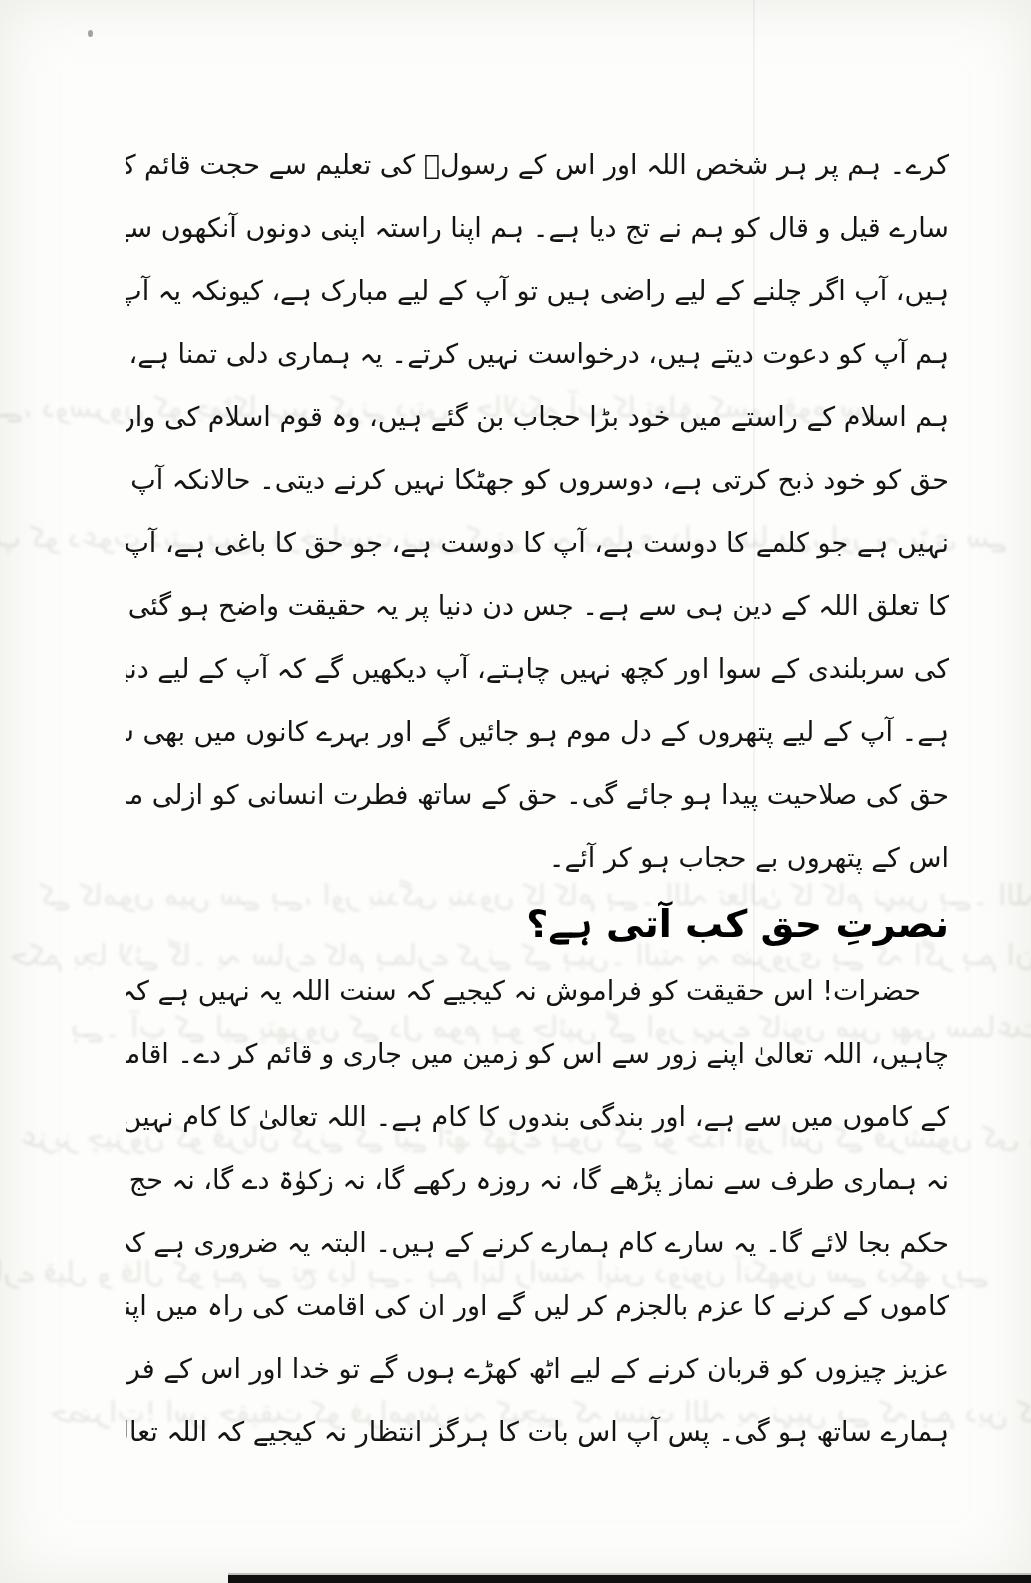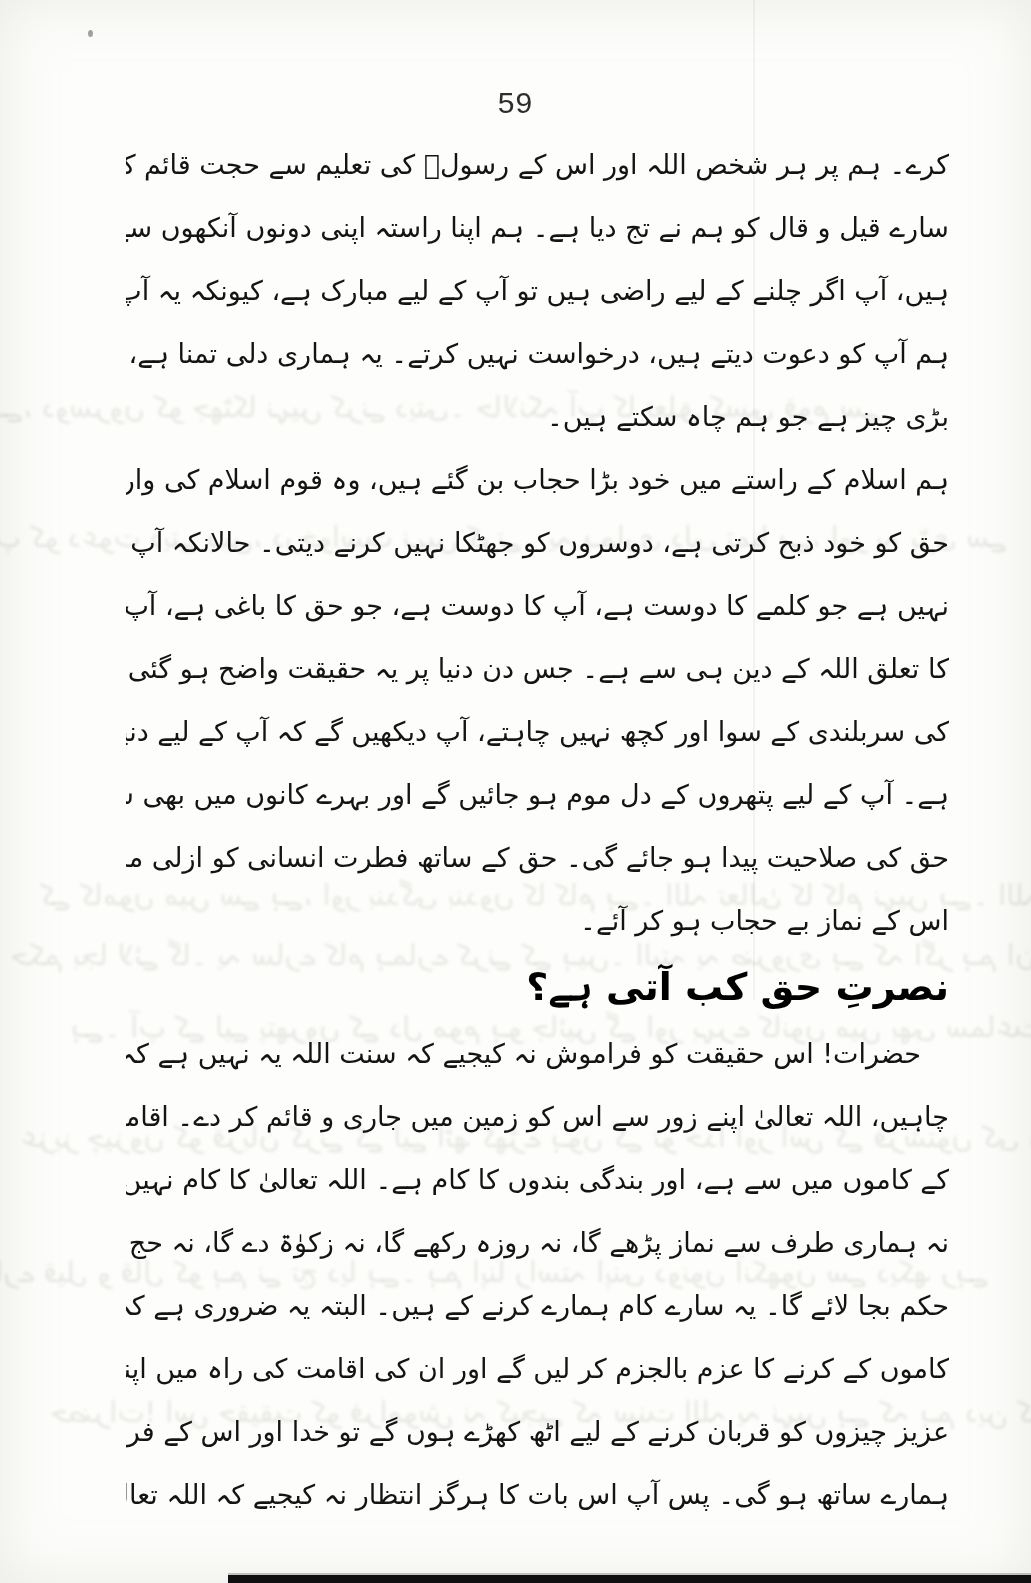--- a/index.html
+++ b/index.html
@@ -110,41 +110,39 @@
 
   <div class="ghost" style="top:390px; right:150px;">حق کو خود ذبح کرتی ہے، دوسروں کو جھٹکا نہیں کرنے دیتی۔ حالانکہ آپ کا تعلق کسی قوم سے</div>
   <div class="ghost" style="top:520px; left:-60px;">ہم آپ کو دعوت دیتے ہیں، درخواست نہیں کرتے۔ یہ ہماری دلی تمنا ہے، اور یہ بڑی سے</div>
   <div class="ghost" style="top:878px; left:40px;">کے کاموں میں سے ہے، اور بندگی بندوں کا کام ہے۔ اللہ تعالیٰ کا کام نہیں ہے۔ اللہ تعالیٰ</div>
   <div class="ghost" style="top:938px; left:10px;">حکم بجا لائے گا۔ یہ سارے کام ہمارے کرنے کے ہیں۔ البتہ یہ ضروری ہے کہ اگر ہم ان</div>
   <div class="ghost" style="top:1010px; left:70px;">ہے۔ آپ کے لیے پتھروں کے دل موم ہو جائیں گے اور بہرے کانوں میں بھی سماعت</div>
   <div class="ghost" style="top:1120px; left:20px;">عزیز چیزوں کو قربان کرنے کے لیے اٹھ کھڑے ہوں گے تو خدا اور اس کے فرشتوں کی مدد</div>
   <div class="ghost" style="top:1255px; left:-30px;">سارے قیل و قال کو ہم نے تج دیا ہے۔ ہم اپنا راستہ اپنی دونوں آنکھوں سے دیکھ رہے</div>
   <div class="ghost" style="top:1395px; left:50px;">حضرات! اس حقیقت کو فراموش نہ کیجیے کہ سنت اللہ یہ نہیں ہے کہ ہم دین کو چاہیں یا نہ</div>
 
-  <div class="page-number">59</div>
 
   <div class="text-block">
 
     <div>
       <div class="text-line">کرے۔ ہم پر ہر شخص اللہ اور اس کے رسولؐ کی تعلیم سے حجت قائم کر سکتا ہے۔ باقی</div>
       <div class="text-line">سارے قیل و قال کو ہم نے تج دیا ہے۔ ہم اپنا راستہ اپنی دونوں آنکھوں سے دیکھ رہے</div>
       <div class="text-line">ہیں، آپ اگر چلنے کے لیے راضی ہیں تو آپ کے لیے مبارک ہے، کیونکہ یہ آپ کا فرض ہے،</div>
       <div class="text-line">ہم آپ کو دعوت دیتے ہیں، درخواست نہیں کرتے۔ یہ ہماری دلی تمنا ہے، اور یہ بڑی سے</div>
-      <div class="text-line para-end">بڑی چیز ہے جو ہم چاہ سکتے ہیں۔</div>
     </div>
 
     <div>
       <div class="text-line">ہم اسلام کے راستے میں خود بڑا حجاب بن گئے ہیں، وہ قوم اسلام کی وارث بنی ہے جو</div>
       <div class="text-line">حق کو خود ذبح کرتی ہے، دوسروں کو جھٹکا نہیں کرنے دیتی۔ حالانکہ آپ کا تعلق کسی قوم سے</div>
       <div class="text-line">نہیں ہے جو کلمے کا دوست ہے، آپ کا دوست ہے، جو حق کا باغی ہے، آپ کا باغی ہے۔ آپ</div>
       <div class="text-line">کا تعلق اللہ کے دین ہی سے ہے۔ جس دن دنیا پر یہ حقیقت واضح ہو گئی کہ آپ خدا کے دین</div>
       <div class="text-line">کی سربلندی کے سوا اور کچھ نہیں چاہتے، آپ دیکھیں گے کہ آپ کے لیے دنیا بالکل بدل گئی</div>
       <div class="text-line">ہے۔ آپ کے لیے پتھروں کے دل موم ہو جائیں گے اور بہرے کانوں میں بھی سماعت</div>
       <div class="text-line">حق کی صلاحیت پیدا ہو جائے گی۔ حق کے ساتھ فطرت انسانی کو ازلی محبت ہے، بشرطیکہ حق</div>
-      <div class="text-line para-end">اس کے نماز بے حجاب ہو کر آئے۔</div>
+      <div class="text-line para-end">اس کے پتھروں بے حجاب ہو کر آئے۔</div>
     </div>
 
     <div class="section-heading">نصرتِ حق کب آتی ہے؟</div>
 
     <div>
       <div class="text-line indent">حضرات! اس حقیقت کو فراموش نہ کیجیے کہ سنت اللہ یہ نہیں ہے کہ ہم دین کو چاہیں یا نہ</div>
       <div class="text-line">چاہیں، اللہ تعالیٰ اپنے زور سے اس کو زمین میں جاری و قائم کر دے۔ اقامت دین تو بندگی</div>
       <div class="text-line">کے کاموں میں سے ہے، اور بندگی بندوں کا کام ہے۔ اللہ تعالیٰ کا کام نہیں ہے۔ اللہ تعالیٰ</div>
       <div class="text-line">نہ ہماری طرف سے نماز پڑھے گا، نہ روزہ رکھے گا، نہ زکوٰۃ دے گا، نہ حج کرے گا اور نہ کوئی</div>
       <div class="text-line">حکم بجا لائے گا۔ یہ سارے کام ہمارے کرنے کے ہیں۔ البتہ یہ ضروری ہے کہ اگر ہم ان</div>

